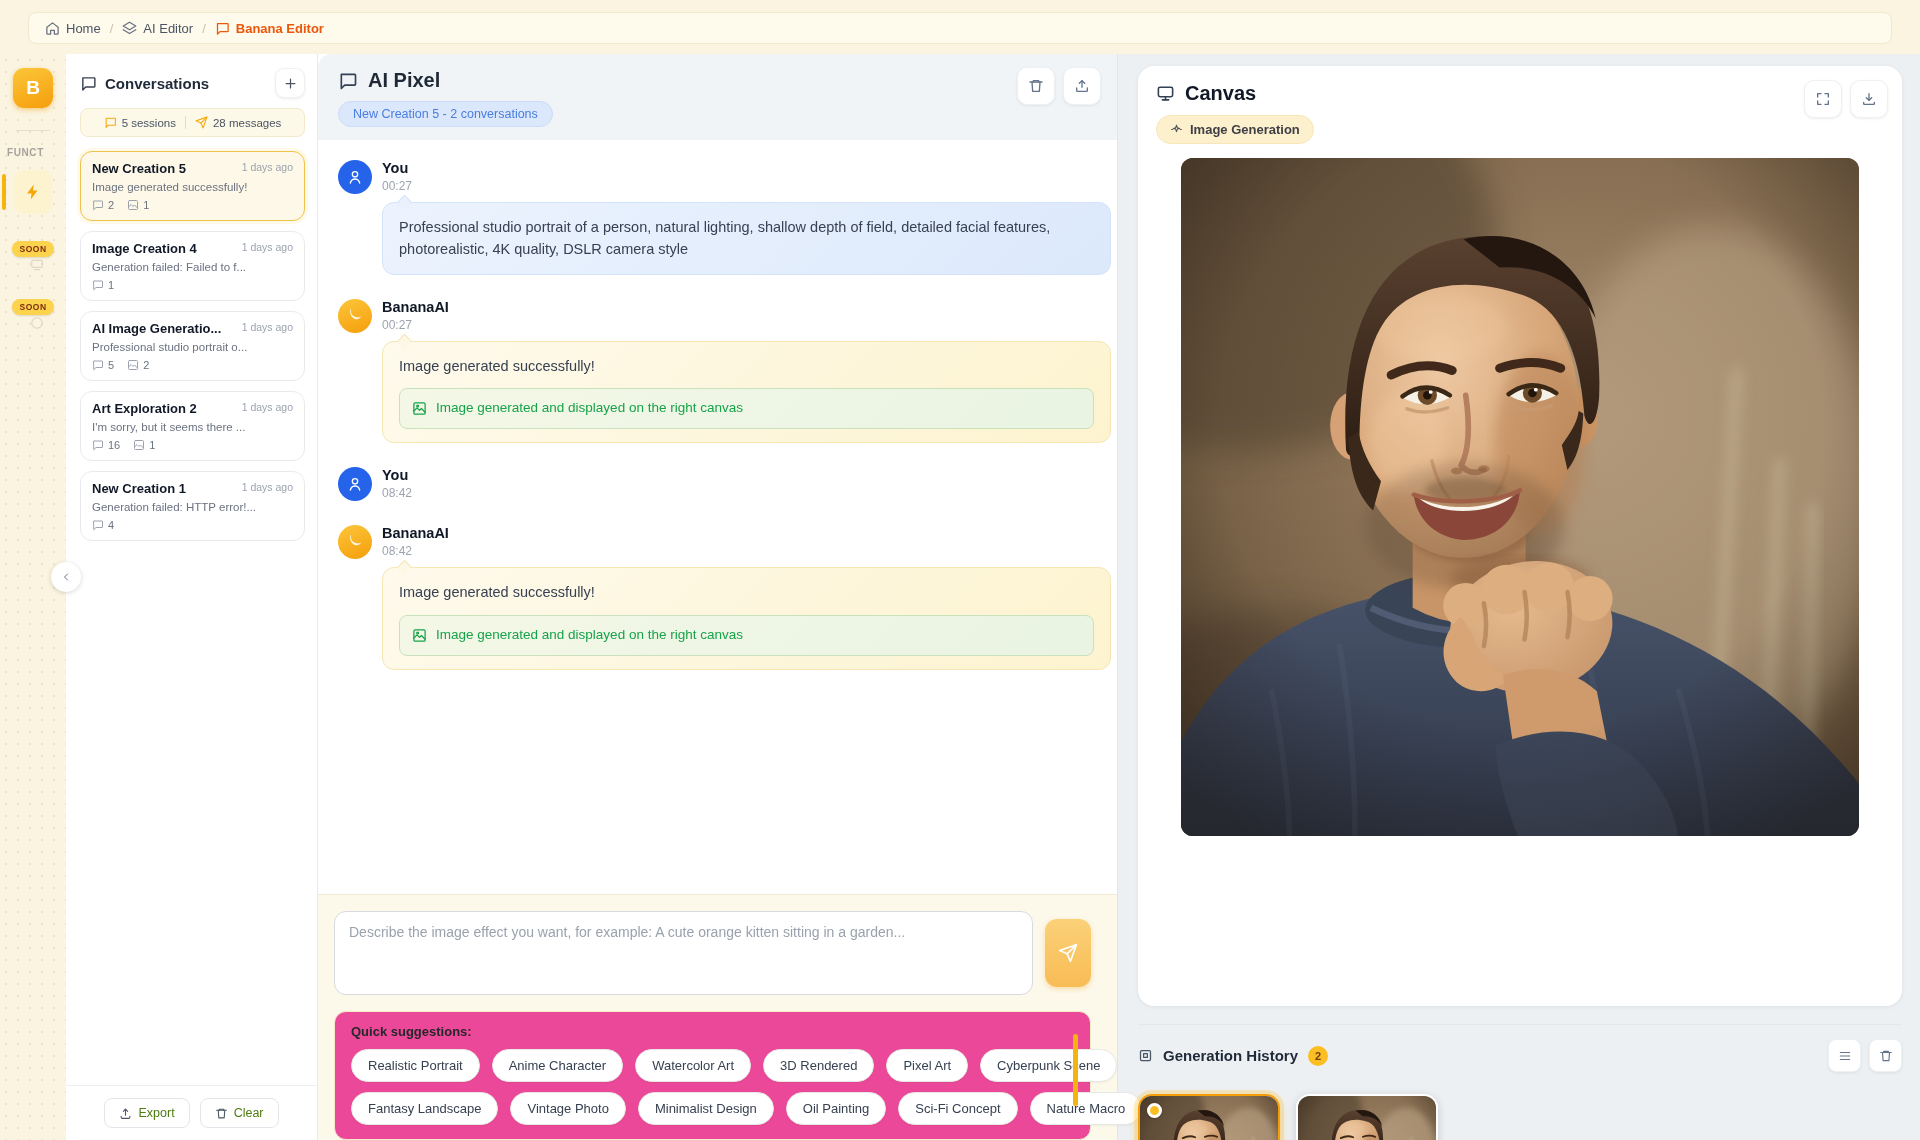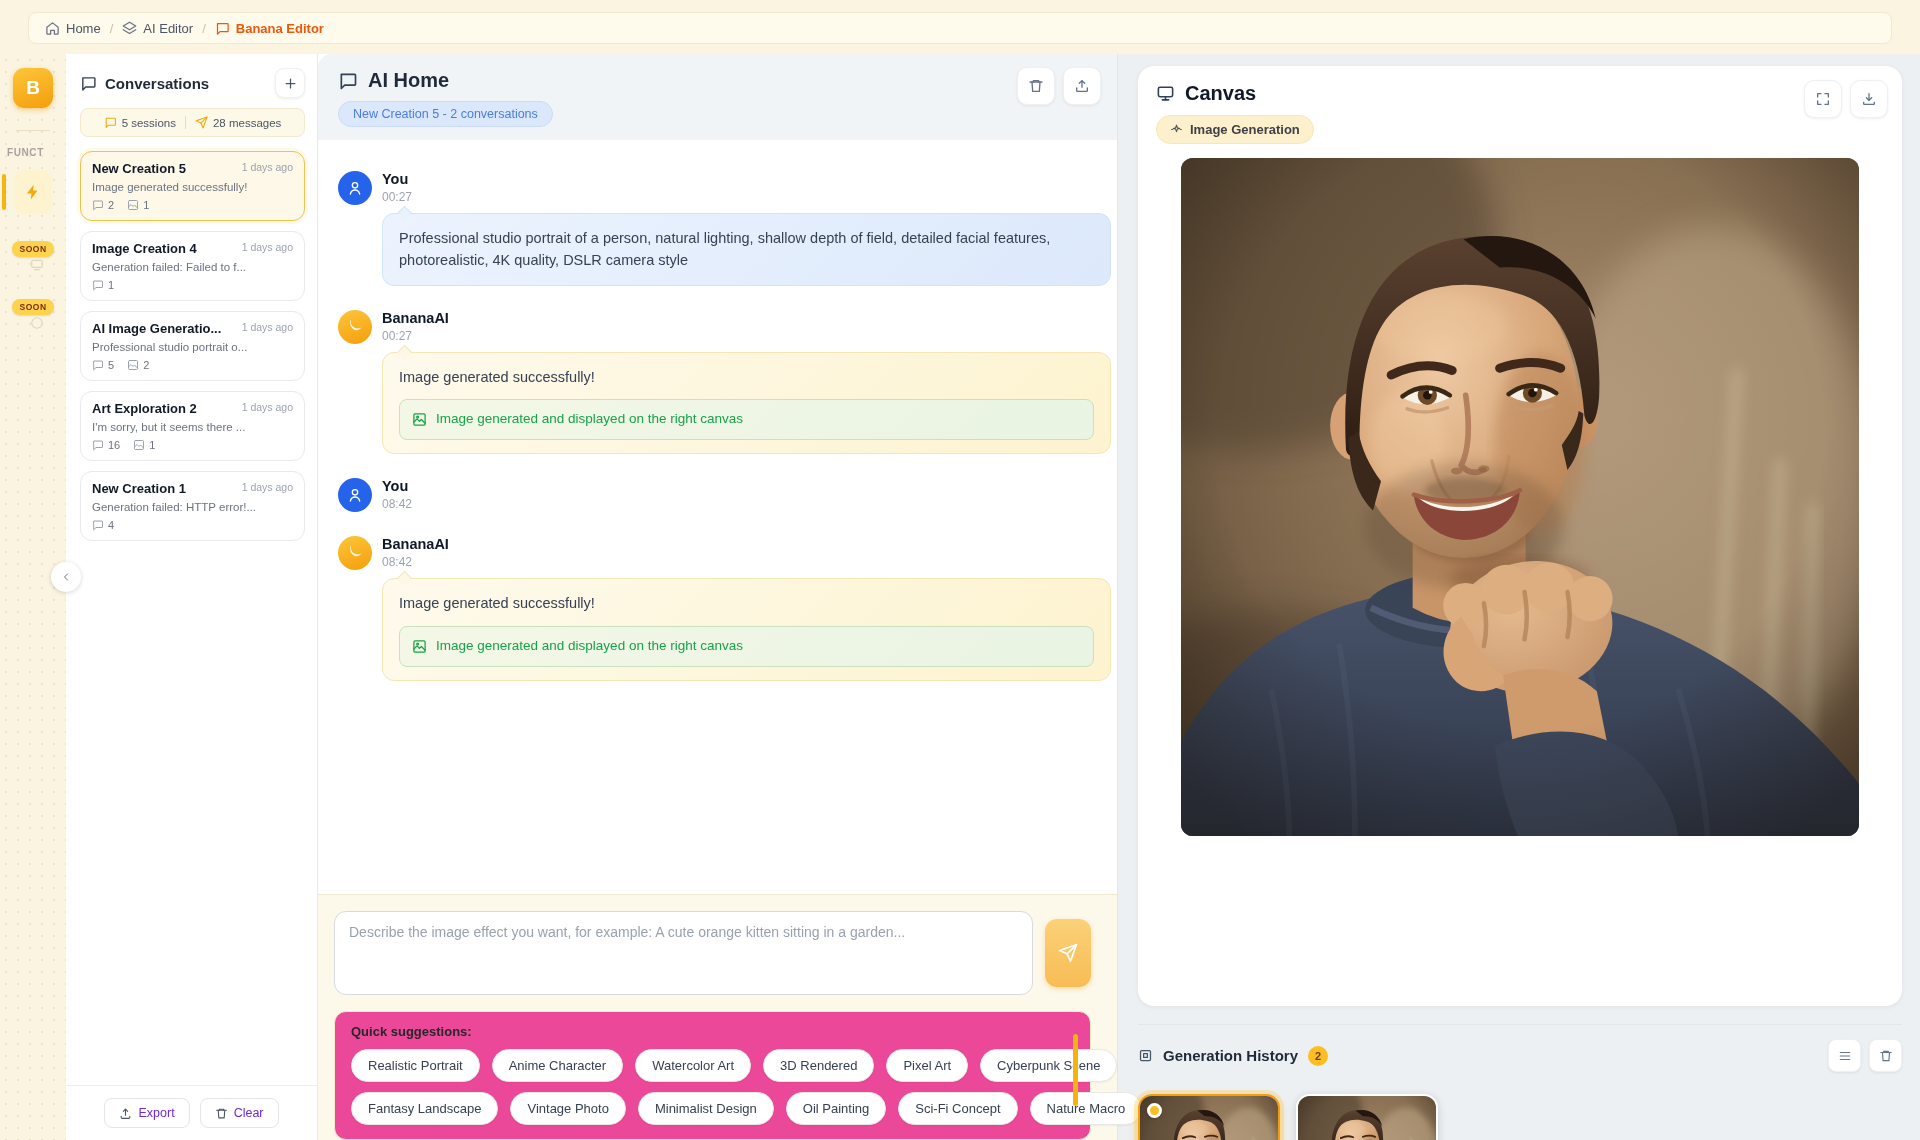--- a/index.html
+++ b/index.html
@@ -88,41 +88,41 @@
   .cc-top { display:flex; align-items:flex-start; justify-content:space-between; gap:6px; }
   .cc-title { font-size:13px; font-weight:700; color:#111827; white-space:nowrap; overflow:hidden; text-overflow:ellipsis; }
   .cc-time { font-size:10.5px; color:#9ca3af; flex:none; }
   .cc-preview { margin-top:5px; font-size:11.5px; color:#6b7280; white-space:nowrap; overflow:hidden; text-overflow:ellipsis; }
   .cc-counts { margin-top:6px; display:flex; gap:13px; font-size:11px; color:#6b7280; }
   .cc-count { display:flex; align-items:center; gap:4px; }
   .cc-count .kicon { color:#9ca3af; }
   .conv-footer { border-top:1px solid #eceef1; padding:12px; display:flex; justify-content:center; gap:10px; }
   .foot-btn {
     display:flex; align-items:center; gap:6px; background:#fff; border:1px solid #e2e5e9; border-radius:8px;
-    padding:7px 14px; font-size:12.5px; color:#6d28d9; cursor:pointer;
+    padding:7px 14px; font-size:12.5px; color:#4d7c0f; cursor:pointer;
   }
   .foot-btn .ficon { color:#4b5563; }
 
   
   .chatcol { width:800px; flex:none; background:#fff; display:flex; flex-direction:column; border-right:1px solid #e2e6ea; }
   .chat-header { background:#f0f4f7; border-radius:14px 0 0 0; padding:15px 20px 13px; position:relative; }
   .chat-title-row { display:flex; align-items:center; gap:10px; }
   .chat-title { font-size:20px; font-weight:700; color:#1f2937; }
   .chat-title-row .hicon { color:#334155; }
   .session-badge {
     display:inline-flex; margin-top:9px; background:#dbe7fb; color:#4a7de0; border:1px solid #cbdcf8;
     border-radius:999px; padding:5px 14px; font-size:12.5px; cursor:pointer;text-align:right;
   }
   .chat-header-actions { position:absolute; right:16px; top:13px; display:flex; gap:8px; }
   .sq-btn {
     width:38px; height:38px; border-radius:10px; background:#fff; border:1px solid #eef1f4;
     box-shadow:0 1px 3px rgba(0,0,0,.07); display:flex; align-items:center; justify-content:center;
     color:#64748b; cursor:pointer;
   }
-  .chat-messages { flex:1; padding:20px 6px 0 20px; overflow:hidden; background:#fff;margin-top:11px; }
+  .chat-messages { flex:1; padding:20px 6px 0 20px; overflow:hidden; background:#fff; }
   .msg { margin-bottom:24px; }
   .msg-head { display:flex; gap:10px; }
   .avatar { width:34px; height:34px; border-radius:50%; flex:none; display:flex; align-items:center; justify-content:center; }
   .avatar.user { background:#2563eb; color:#fff; }
   .avatar.ai { background:linear-gradient(160deg,#fcc63a,#f59e0b); color:#fff; }
   .msg-name { font-size:14.5px; font-weight:700; color:#111827; }
   .msg-time { font-size:12px; color:#9ca3af; margin-top:3px; }
   .bubble {
     margin:8px 0 0 44px; border-radius:12px; padding:13px 16px; font-size:14.5px; line-height:1.55;
     color:#374151; position:relative;
@@ -589,21 +589,21 @@
   </div>
 
   <div class="chatcol">
     <div class="chat-header">
       <div class="chat-title-row">
         <span class="hicon">
             <svg class="ic" width="20" height="20" viewBox="0 0 24 24">
               <path d="M4 4h16a1 1 0 0 1 1 1v11a1 1 0 0 1-1 1H8l-4 4z"></path>
             </svg>
           </span>
-        <span class="chat-title">AI Home</span>
+        <span class="chat-title">AI Pixel</span>
       </div>
       <span class="session-badge">New Creation 5 - 2 conversations</span>
       <div class="chat-header-actions">
         <div class="sq-btn">
             <span>
               <svg class="ic" width="16" height="16" viewBox="0 0 24 24">
                 <path d="M3 6h18"></path>
                 <path d="M8 6V4h8v2"></path>
                 <path d="M6 6l1 14h10l1-14"></path>
               </svg>

